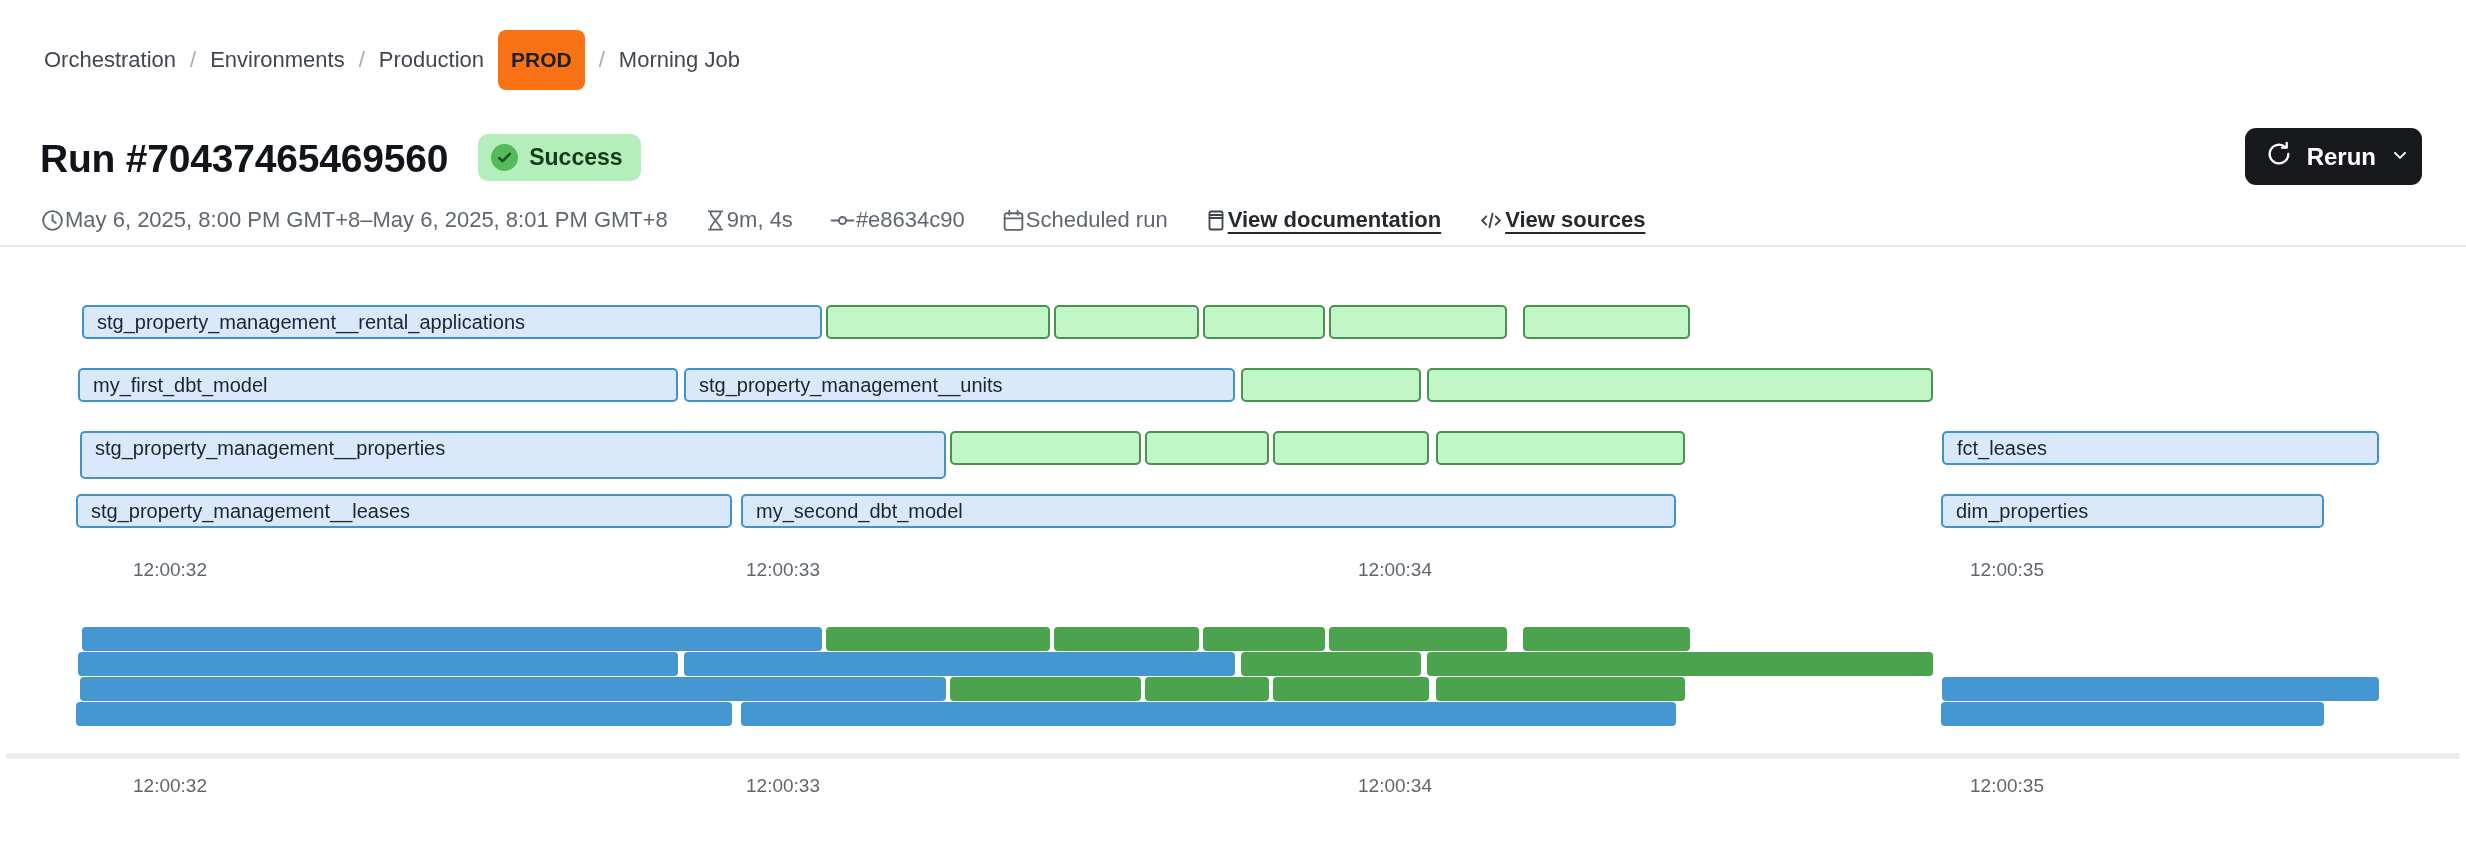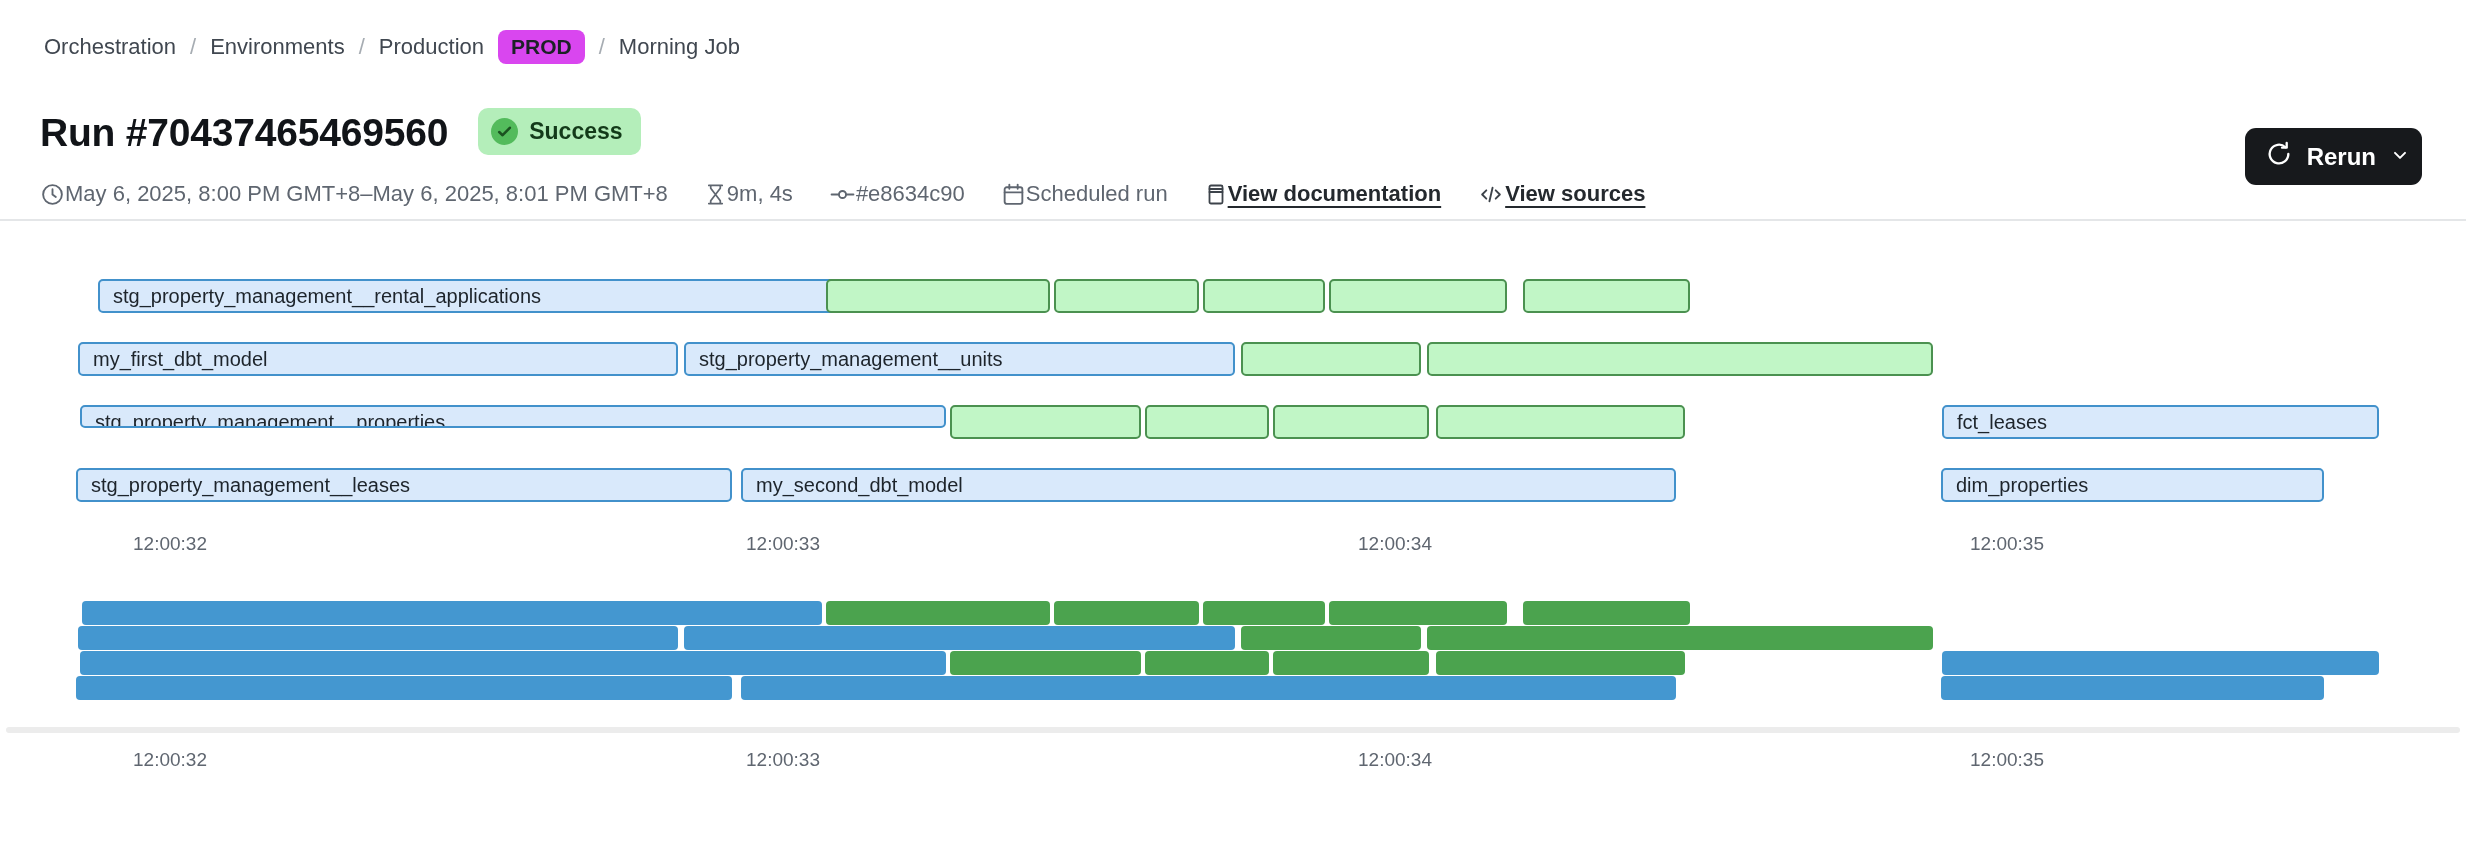--- a/index.html
+++ b/index.html
@@ -6,22 +6,22 @@
   html,body { width: 2466px; height: 842px; background: #ffffff;
     font-family: "Liberation Sans", sans-serif; color: #14171a; overflow: hidden; }
 
   .page { position: relative; width: 2466px; height: 842px; }
 
   
   .breadcrumb { display: flex; align-items: center; gap: 14px;
     padding: 30px 44px 0 44px; font-size: 22px; color: #404750; }
   .breadcrumb .crumb { cursor: pointer; }
   .breadcrumb .sep { color: #a6acb2; }
-  .env-badge { background: #d946ef; color: #1c2126; font-weight: 700;
-    font-size: 21px; padding: 5px 13px; border-radius: 8px; }
+  .env-badge { background: #f97316; color: #1c2126; font-weight: 700;
+    font-size: 21px; padding: 18px 13px; border-radius: 8px; }
 
   
   .title-row { display: flex; align-items: flex-end; gap: 30px; margin: 44px 44px 0 40px; }
   .run-title { font-size: 39px; font-weight: 700; letter-spacing: -0.2px; color: #111418; }
   .status-badge { display: inline-flex; align-items: center; gap: 11px;
     background: #b4eeba; color: #133a19; font-size: 23px; font-weight: 600;
     border-radius: 10px; padding: 10px 18px 10px 13px; }
   .status-badge .circ { width: 27px; height: 27px; border-radius: 50%;
     background: #53bb5c; display: inline-flex; align-items: center; justify-content: center; }
 
@@ -152,31 +152,31 @@
           <path d="M7.5 8 3.5 12l4 4M16.5 8l4 4-4 4M13.5 5.5l-3 13"></path>
         </svg>
       <span class="meta-link">View sources</span>
     </span>
   </div>
 
   <div class="tabs-divider"></div>
 
   <div class="chart-wrap">
     <div class="gantt gantt-main">
-        <div class="bar model" style="left: 98px; width: 740px; top: 0px; height: 34px; line-height: 30px;">stg_property_management__rental_applications</div>
+        <div class="bar model" style="left: 82px; width: 740px; top: 0px; height: 34px; line-height: 30px;">stg_property_management__rental_applications</div>
         <div class="bar test" style="left: 826px; width: 224px; top: 0px; height: 34px; line-height: 30px;"></div>
         <div class="bar test" style="left: 1054px; width: 145px; top: 0px; height: 34px; line-height: 30px;"></div>
         <div class="bar test" style="left: 1203px; width: 122px; top: 0px; height: 34px; line-height: 30px;"></div>
         <div class="bar test" style="left: 1329px; width: 178px; top: 0px; height: 34px; line-height: 30px;"></div>
         <div class="bar test" style="left: 1523px; width: 167px; top: 0px; height: 34px; line-height: 30px;"></div>
         <div class="bar model" style="left: 78px; width: 600px; top: 63px; height: 34px; line-height: 30px;">my_first_dbt_model</div>
         <div class="bar model" style="left: 684px; width: 551px; top: 63px; height: 34px; line-height: 30px;">stg_property_management__units</div>
         <div class="bar test" style="left: 1241px; width: 180px; top: 63px; height: 34px; line-height: 30px;"></div>
         <div class="bar test" style="left: 1427px; width: 506px; top: 63px; height: 34px; line-height: 30px;"></div>
-        <div class="bar model" style="left: 80px; width: 866px; top: 126px; height: 23px; line-height: 30px;">stg_property_management__properties</div>
+        <div class="bar model" style="left: 80px; width: 866px; top: 126px; height: 48px; line-height: 30px;">stg_property_management__properties</div>
         <div class="bar test" style="left: 950px; width: 191px; top: 126px; height: 34px; line-height: 30px;"></div>
         <div class="bar test" style="left: 1145px; width: 124px; top: 126px; height: 34px; line-height: 30px;"></div>
         <div class="bar test" style="left: 1273px; width: 156px; top: 126px; height: 34px; line-height: 30px;"></div>
         <div class="bar test" style="left: 1436px; width: 249px; top: 126px; height: 34px; line-height: 30px;"></div>
         <div class="bar model" style="left: 1942px; width: 437px; top: 126px; height: 34px; line-height: 30px;">fct_leases</div>
         <div class="bar model" style="left: 76px; width: 656px; top: 189px; height: 34px; line-height: 30px;">stg_property_management__leases</div>
         <div class="bar model" style="left: 741px; width: 935px; top: 189px; height: 34px; line-height: 30px;">my_second_dbt_model</div>
         <div class="bar model" style="left: 1941px; width: 383px; top: 189px; height: 34px; line-height: 30px;">dim_properties</div>
       </div>
     <div class="axis axis-main">

